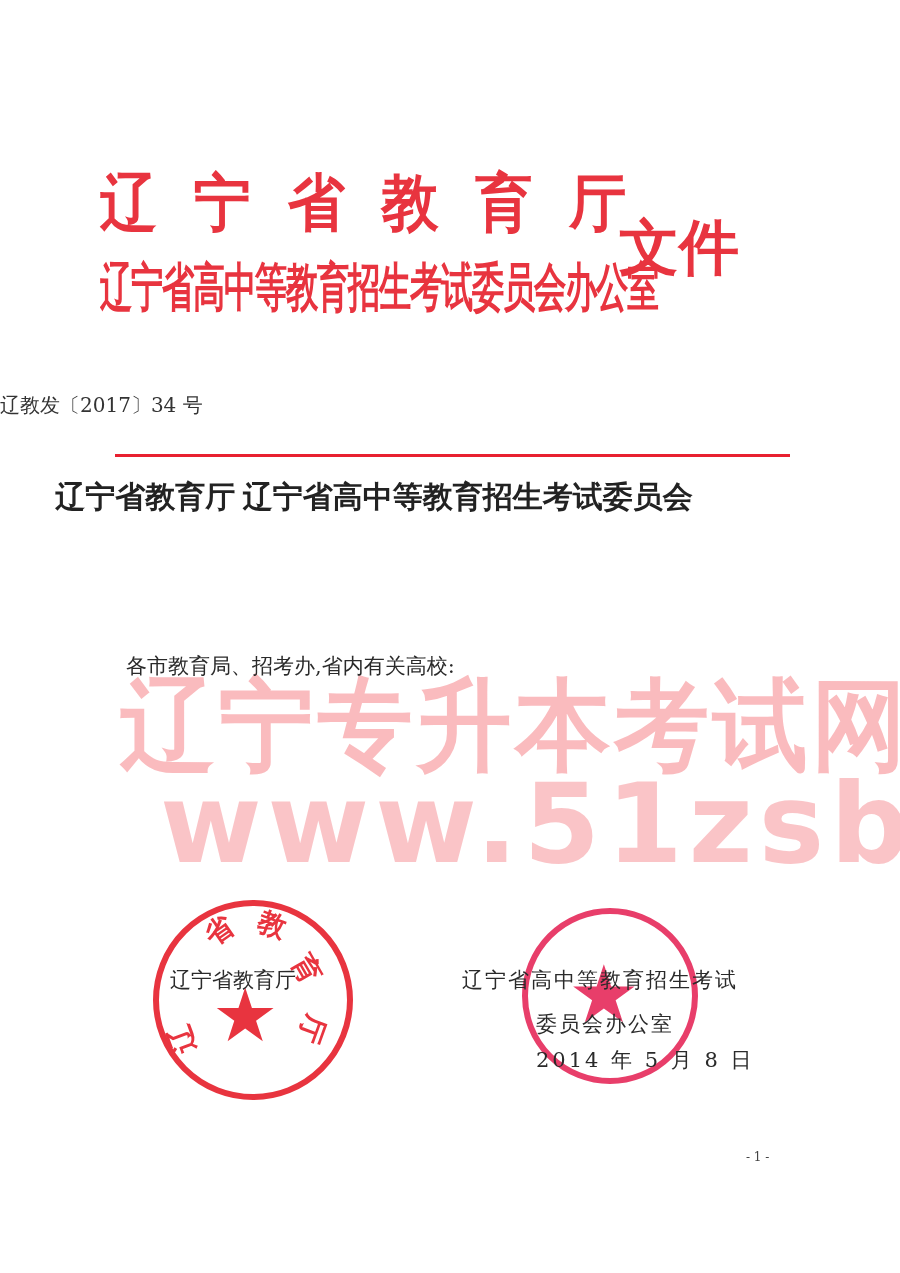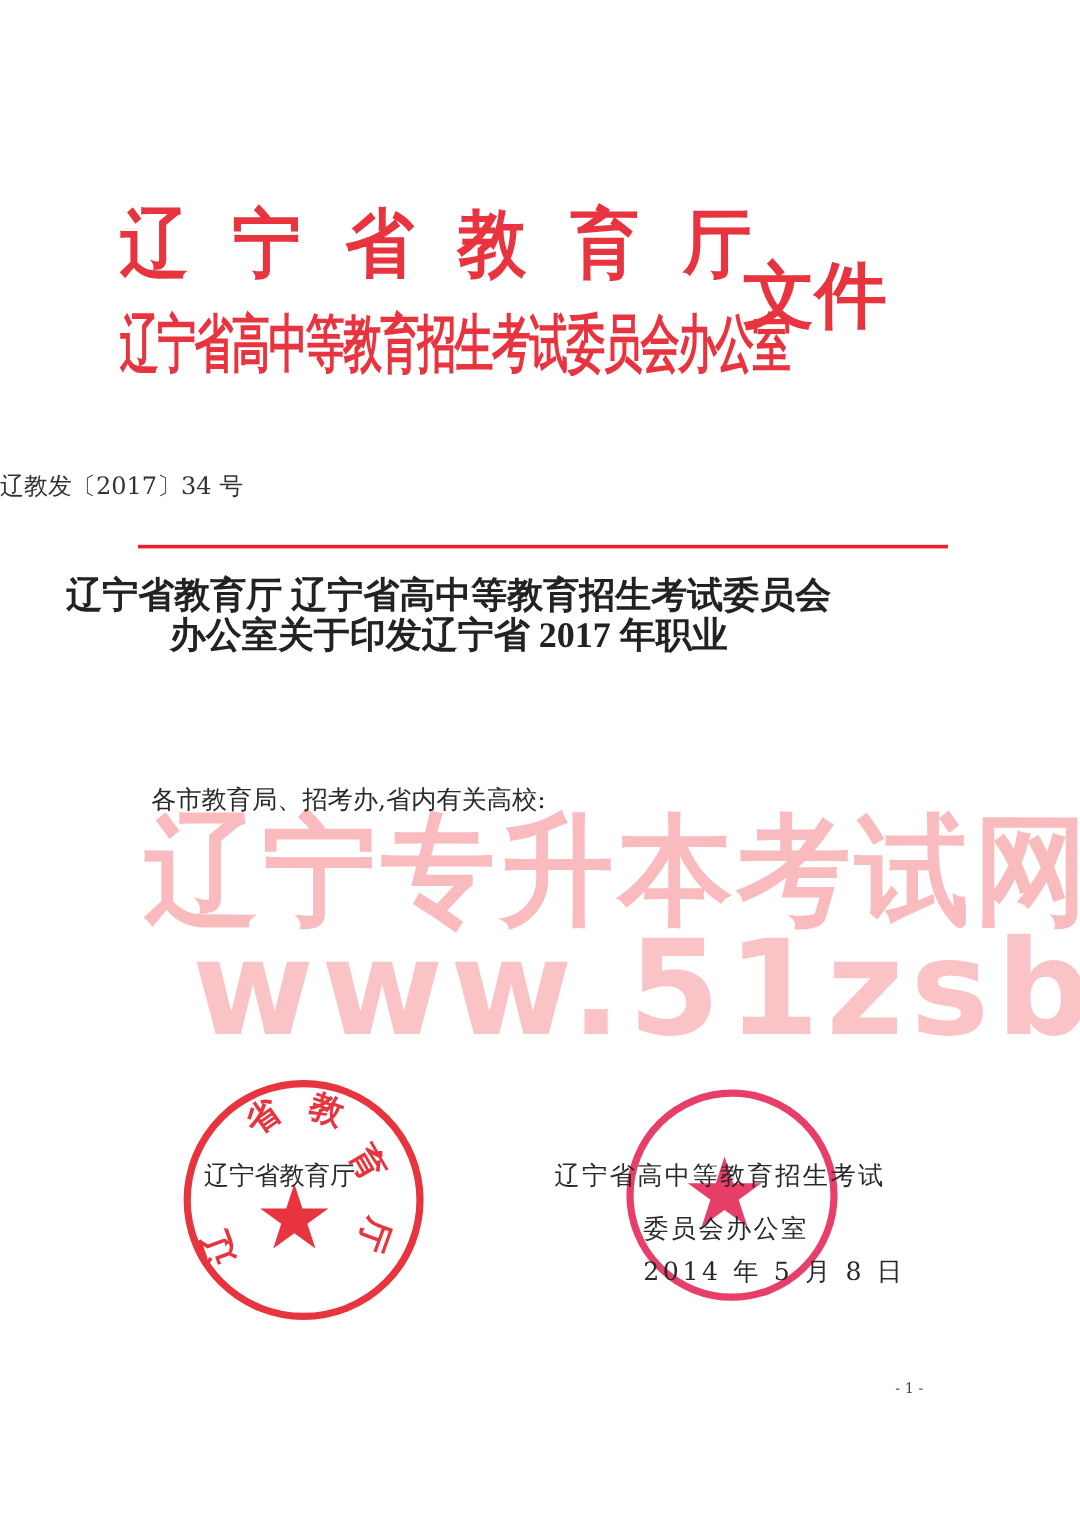--- a/index.html
+++ b/index.html
@@ -47,21 +47,20 @@
 
 <div class="abs hdr1 red">辽宁省教育厅</div>
 <div class="abs hdr2 red">辽宁省高中等教育招生考试委员会办公室</div>
 <div class="abs hdr-wenjian red">文件</div>
 
 <div class="abs docno">辽教发〔2017〕34 号</div>
 <div class="abs redline"></div>
 
 <div class="abs title">
   <div>辽宁省教育厅  辽宁省高中等教育招生考试委员会</div>
-  <div>办公室关于印发辽宁省 2017 年职业</div>
 </div>
 
 <div class="abs watermark1">辽宁专升本考试网</div>
 <div class="abs watermark2">www.51zsb.net</div>
 
 <div class="abs body">
   <p class="salutation">各市教育局、招考办,省内有关高校:</p>
 </div>
 
 <div class="abs seal seal1"></div>

